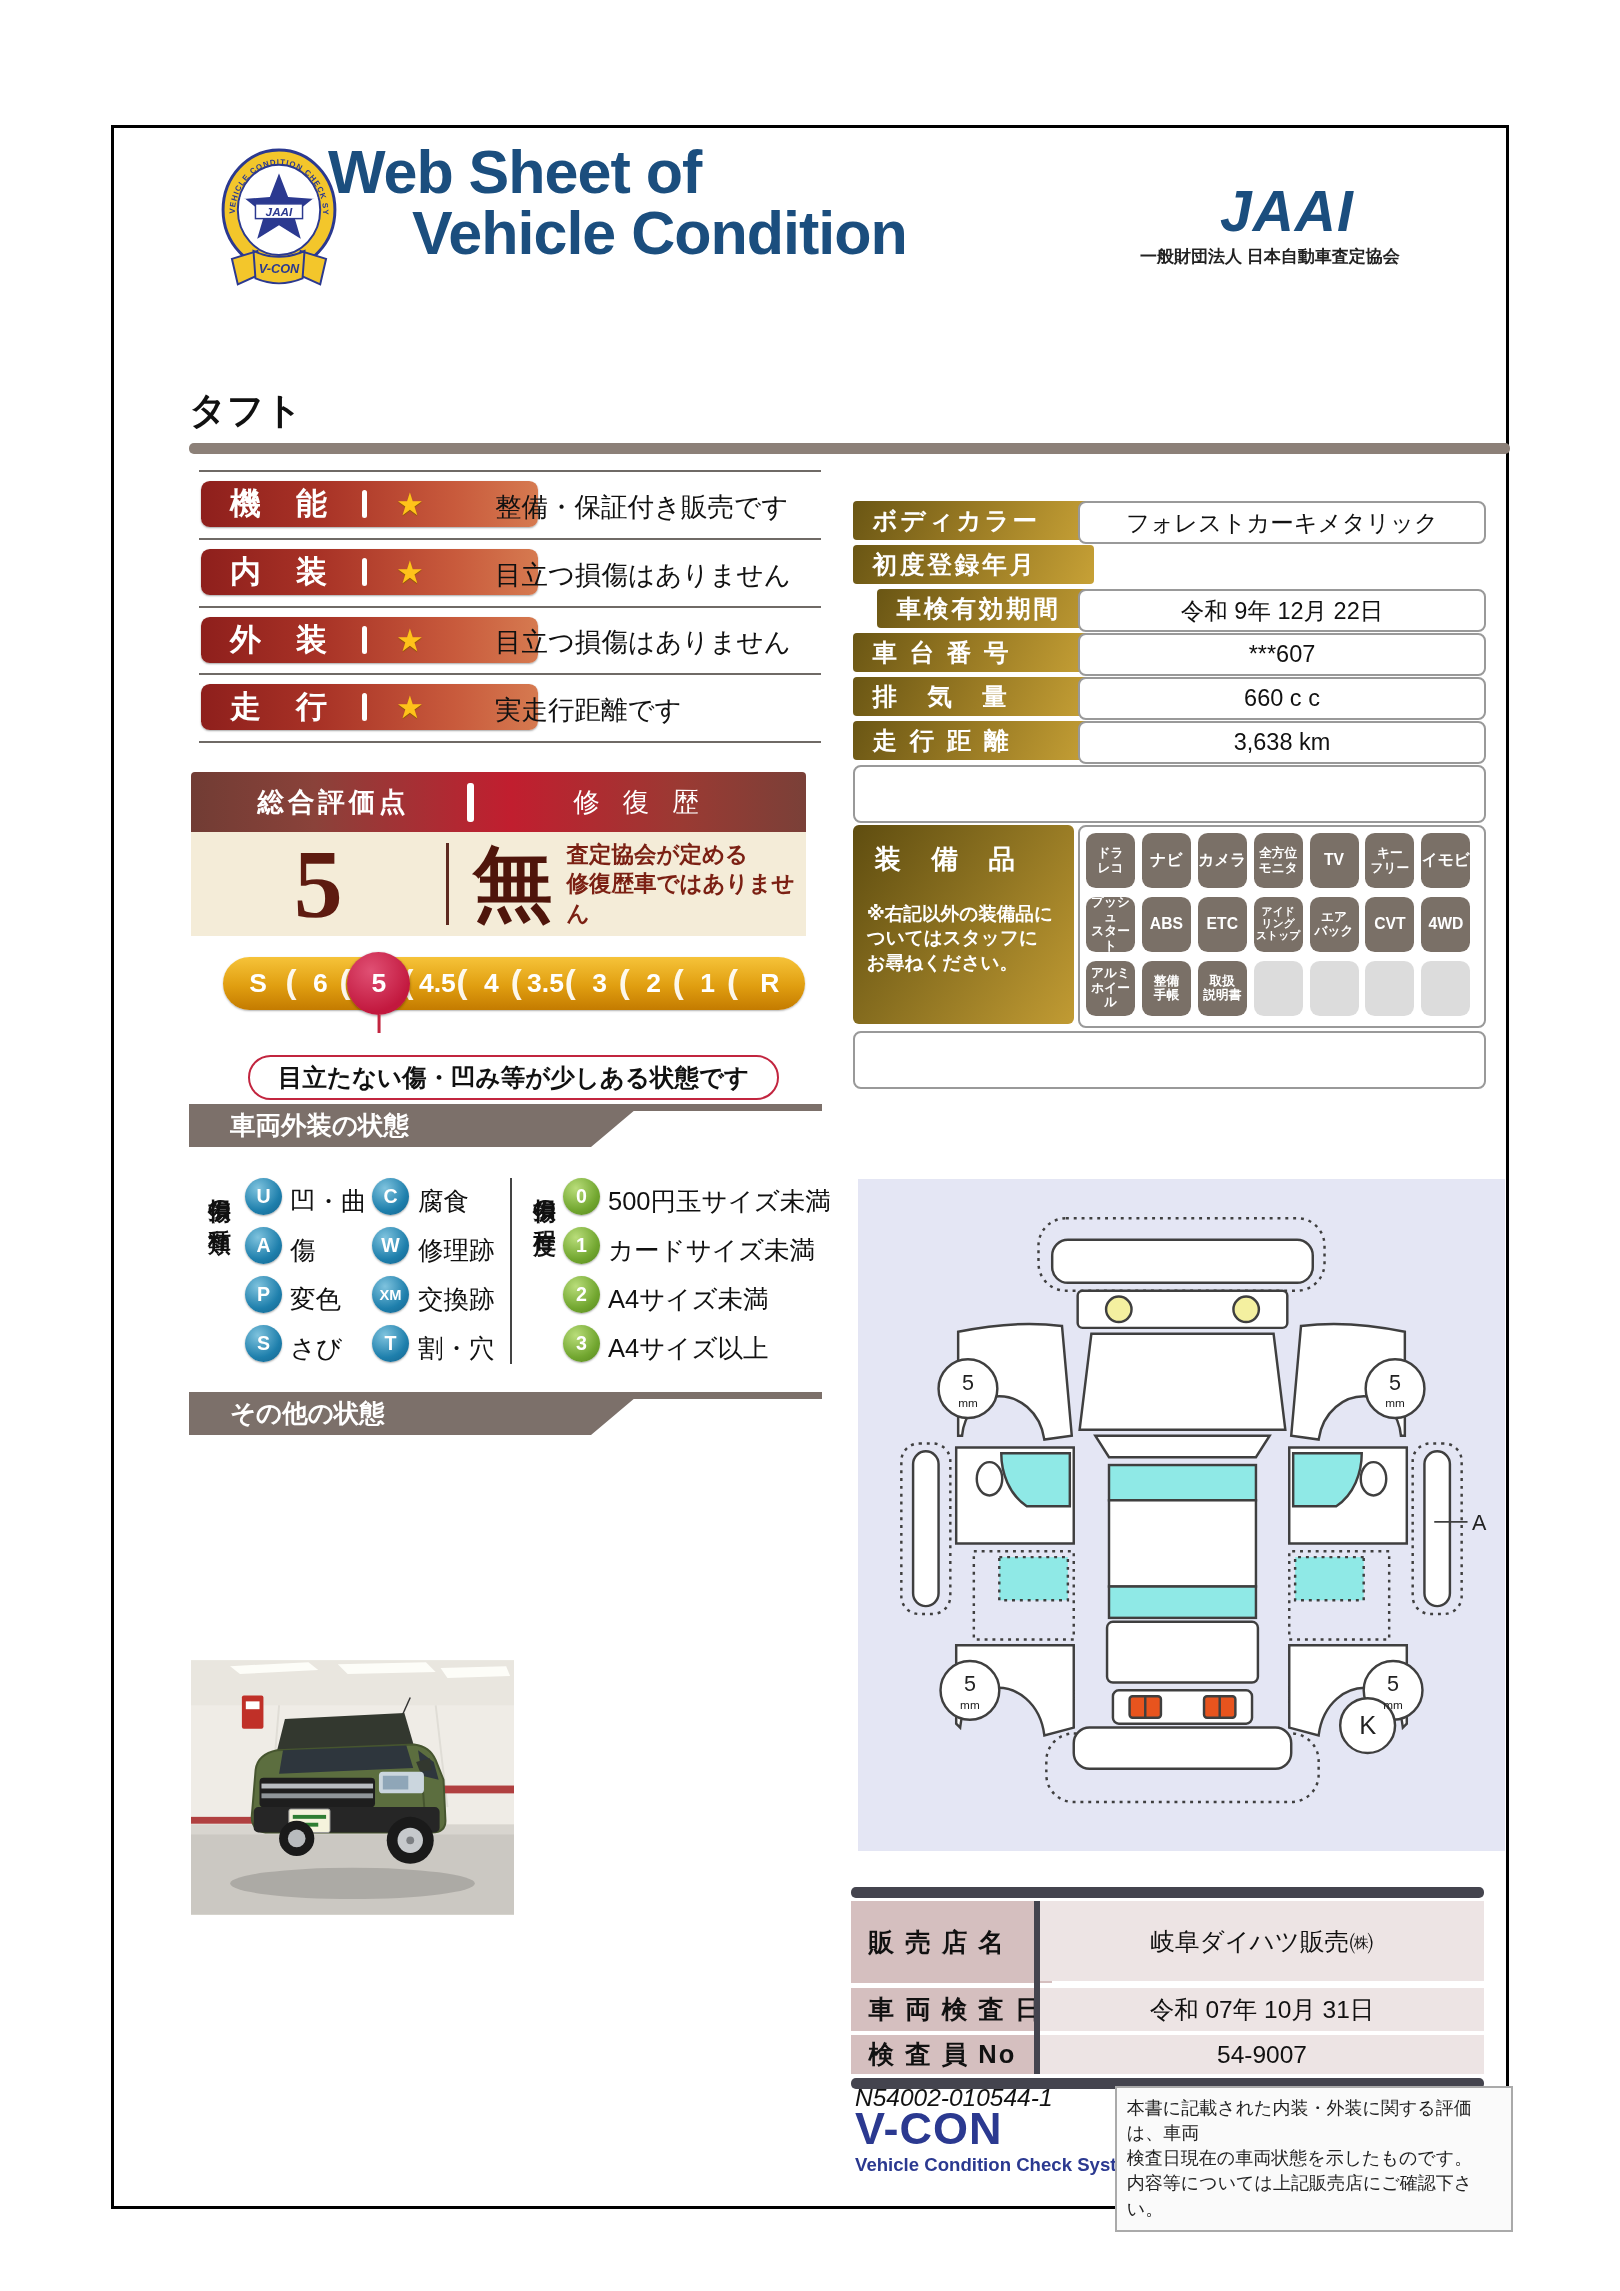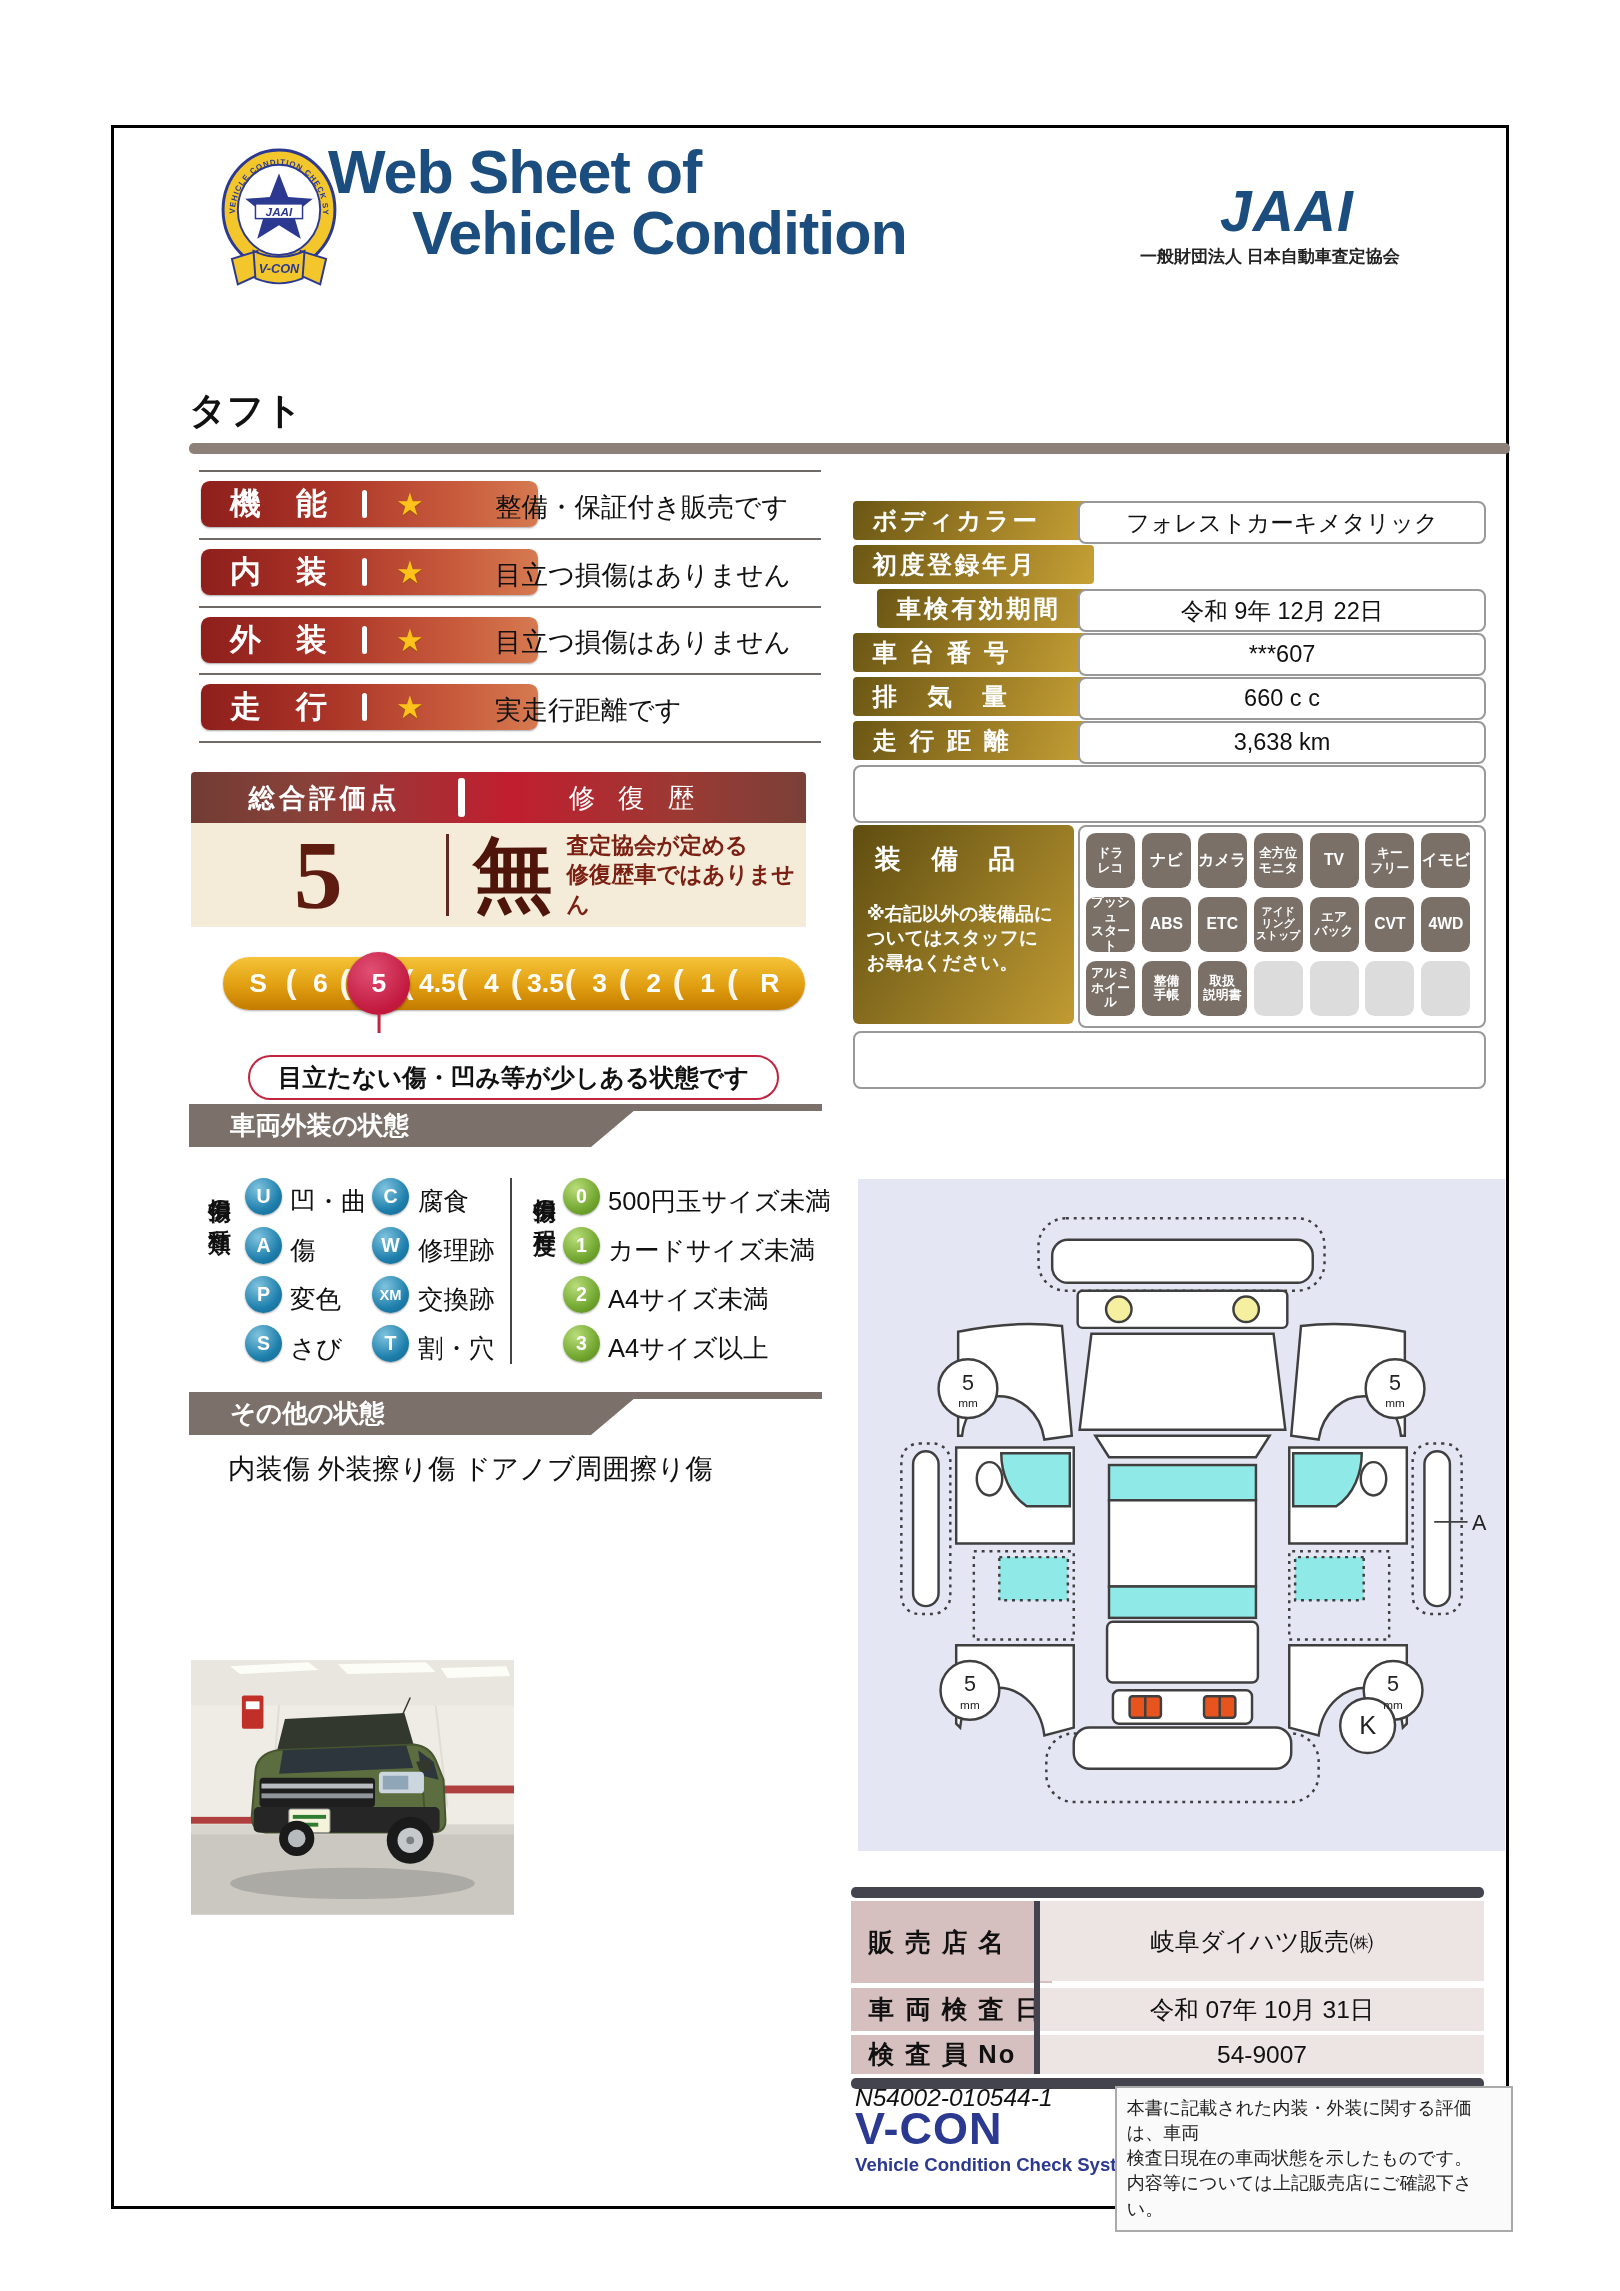--- a/index.html
+++ b/index.html
@@ -19,22 +19,22 @@
   .rule{background:#6f6a66;height:2px;}
   .pill{display:flex;align-items:center;padding:0 29px;border-radius:8.8px;
         background:linear-gradient(90deg,#8E1F1C 0%,#A83226 35%,#C85A3C 75%,#D67A50 100%);
         box-shadow:0 1px 2px rgba(0,0,0,.35);}
   .pill-label{font-size:31px;font-weight:bold;color:#fff;letter-spacing:2px;}
   .pill-div{width:4.9px;height:27.4px;background:#fff;border-radius:2.9px;margin-left:33px;}
   .pill-star{margin-left:29px;font-size:31px;color:#FFC21A;text-shadow:0 1px 1px #8a5b00;}
   .rating-desc{font-size:26.5px;color:#111;}
 
   
-  .ov-header{display:flex;align-items:center;height:51px;border-radius:3.9px 3.9px 0 0;
-             background:linear-gradient(90deg,#713C34 0%,#8A423A 20%,#C11E2F 52%,#9A3A33 80%,#7A4038 100%);}
+  .ov-header{display:flex;align-items:center;height:60px;border-radius:3.9px 3.9px 0 0;
+             background:linear-gradient(90deg,#713C34 0%,#8A423A 20%,#C11E2F 52%,#9A3A33 80%,#7A4038 100%);padding-left:9px;}
   .ov-hl{width:267px;text-align:center;font-size:26.5px;font-weight:bold;color:#fff;letter-spacing:3.9px;}
   .ov-hdiv{width:6.9px;height:39px;background:#fff;border-radius:2.9px;}
   .ov-hr{flex:1;text-align:center;font-size:26.5px;font-weight:normal;color:#fff;letter-spacing:7.8px;}
   .ov-body{display:flex;align-items:center;height:104px;background:#F4ECD8;}
   .ov-score{width:267px;text-align:center;font-family:"Liberation Serif","DejaVu Serif",serif;
             font-size:98px;font-weight:bold;color:#5E1B10;line-height:98px;}
   .ov-bdiv{width:3.9px;height:82px;background:#5E2A20;}
   .ov-mark{font-family:"Liberation Serif","DejaVu Serif",serif;font-size:80px;font-weight:bold;
            color:#4F150B;margin-left:23.5px;line-height:80px;}
   .ov-txt{margin-left:13.7px;font-size:22.5px;font-weight:bold;color:#7B2013;line-height:1.3;}
@@ -254,21 +254,20 @@
   <div class="abs lg-label" style="left:608px;top:1184px;">500円玉サイズ未満</div>
   <div class="abs lg-circle green" style="left:563px;top:1227px;">1</div>
   <div class="abs lg-label" style="left:608px;top:1233px;">カードサイズ未満</div>
   <div class="abs lg-circle green" style="left:563px;top:1276px;">2</div>
   <div class="abs lg-label" style="left:608px;top:1282px;">A4サイズ未満</div>
   <div class="abs lg-circle green" style="left:563px;top:1325px;">3</div>
   <div class="abs lg-label" style="left:608px;top:1331px;">A4サイズ以上</div>
 
   <div class="abs sec-bar" style="left:189px;top:1392px;width:412px;height:43px;">その他の状態</div>
   <div class="abs sec-line" style="left:601px;top:1392px;width:221px;"></div>
-  <div class="abs other-text" style="left:228px;top:1451px;">内装傷 外装擦り傷 ドアノブ周囲擦り傷</div>
 
   <svg class="abs" style="left:191px;top:1660px;" width="323" height="255" viewBox="0 0 330 260">
     <rect width="330" height="260" fill="#EFECE6"></rect>
     <rect width="330" height="46" fill="#E9E6DF"></rect>
     <g fill="#FDFDF8">
       <polygon points="40,6 120,2 130,10 50,14"></polygon>
       <polygon points="150,4 240,2 250,12 160,14"></polygon>
       <polygon points="255,8 322,6 326,16 262,18"></polygon>
     </g>
     <line x1="90" y1="46" x2="80" y2="168" stroke="#E0DDD6" stroke-width="2"></line>

